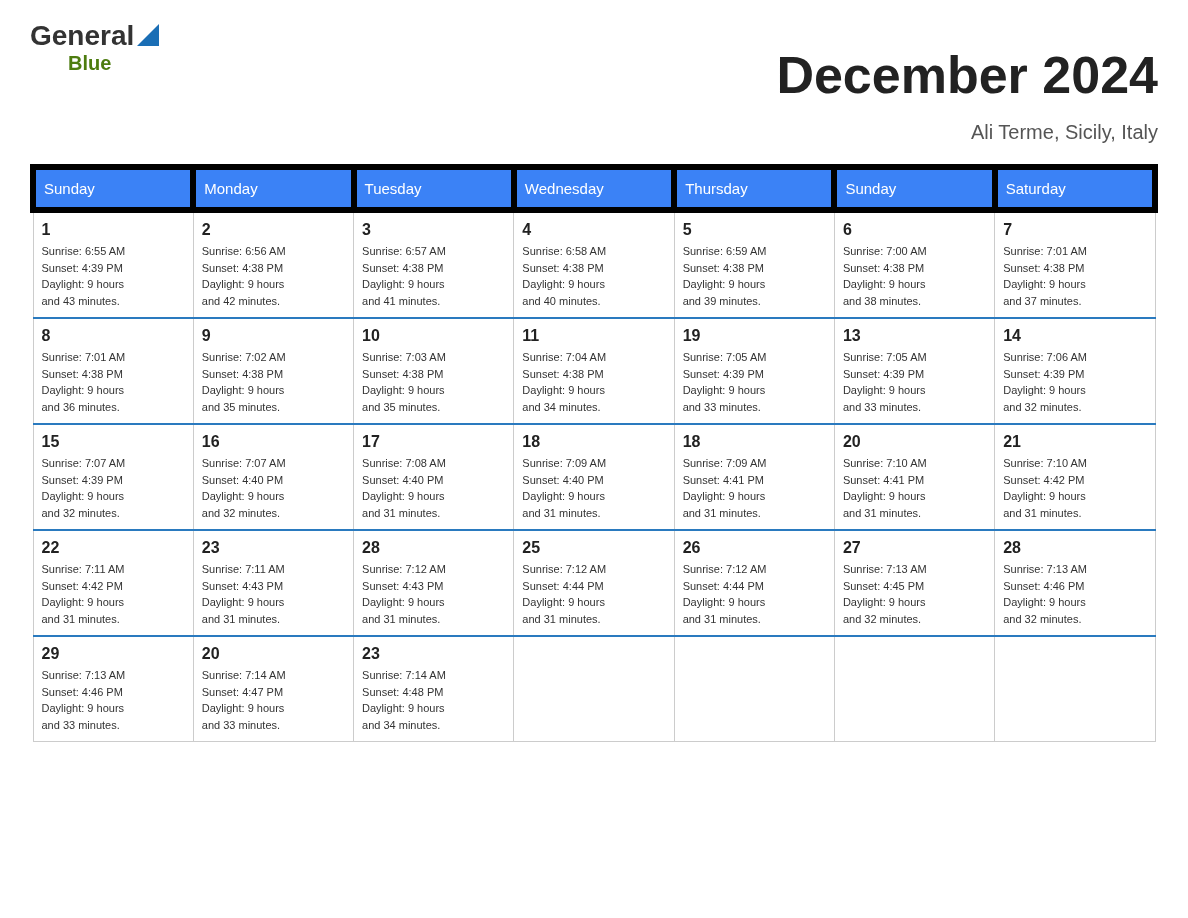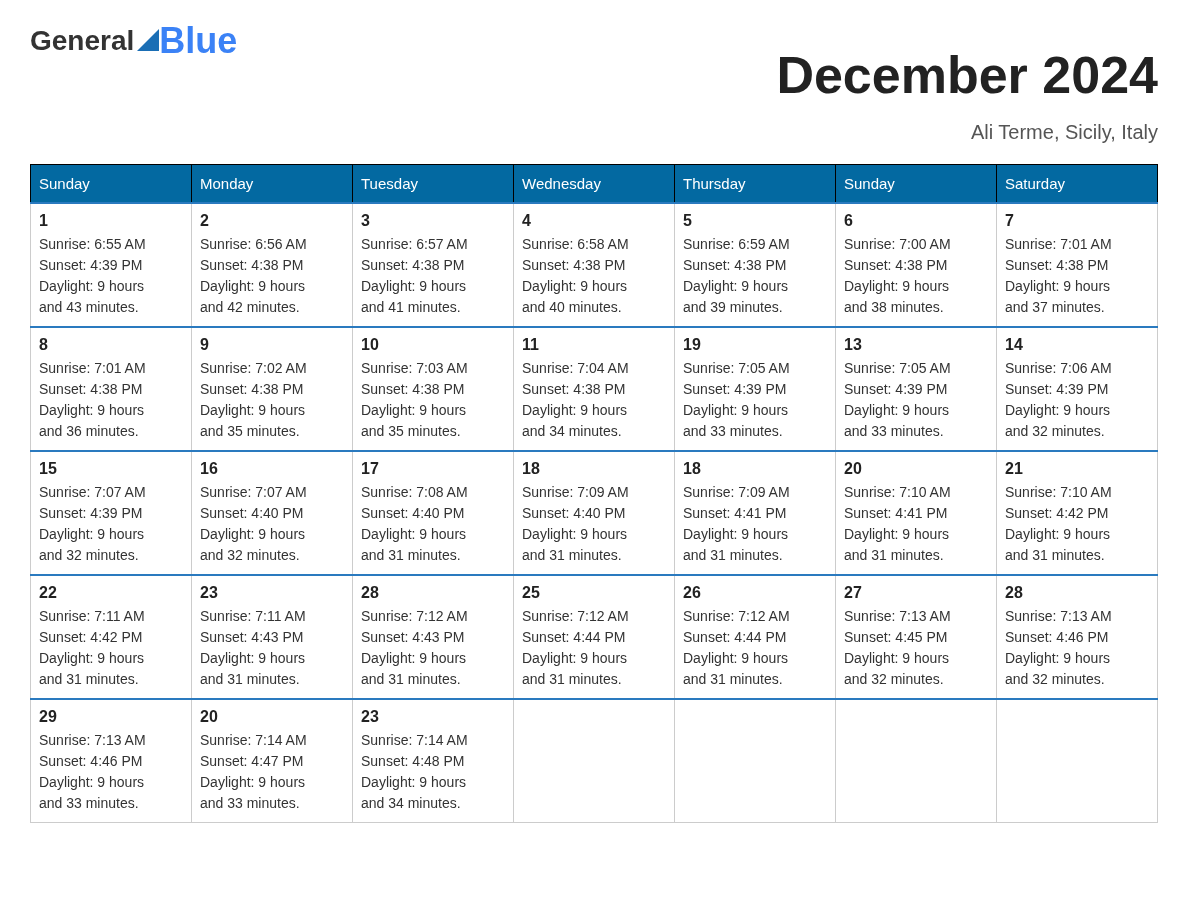--- a/index.html
+++ b/index.html
@@ -19,27 +19,28 @@
     .logo {
       display: flex;
       align-items: center;
     }
     .logo-text-general {
       font-size: 28px;
       font-weight: bold;
       color: #333;
     }
     .logo-text-blue {
-      font-size: 36px;
-      font-weight: bold;
-      color: #3b82f6;
+      font-size: 20px;
+      font-weight: bold;
+      color: #4d7c0f;
+      margin-left: 38px;
     }
     .logo-wrapper {
       display: flex;
-      flex-direction: row;
+      flex-direction: column;
     }
     .logo-line1 {
       display: flex;
       align-items: center;
     }
     .title-section {
       text-align: right;
     }
     .month-title {
       font-size: 52px;
@@ -51,46 +52,46 @@
       font-size: 20px;
       color: #555;
       margin-top: 16px;
     }
     .calendar-table {
       width: 100%;
       border-collapse: collapse;
       border: 1px solid #aaa;
     }
     .calendar-table th {
-      background-color: #0369a1;
+      background-color: #3b82f6;
       color: #fff;
       padding: 10px 8px;
       font-size: 15px;
       font-weight: normal;
       text-align: left;
-      border: 1px solid #000000;
+      border: 6px solid #000000;
     }
     .calendar-table td {
       vertical-align: top;
       padding: 8px;
       border: 1px solid #ccc;
       width: calc(100% / 7);
       min-height: 110px;
     }
     .calendar-table tr td {
       border-top: 2px solid #2a7abf;
     }
     .day-number {
       font-size: 16px;
       font-weight: bold;
       color: #222;
       margin-bottom: 4px;
     }
     .day-info {
-      font-size: 14px;
+      font-size: 11px;
       color: #333;
       line-height: 1.5;
     }
     .empty-cell {
       background: #fff;
     }
   </style>
 </head>
 <body>
 

